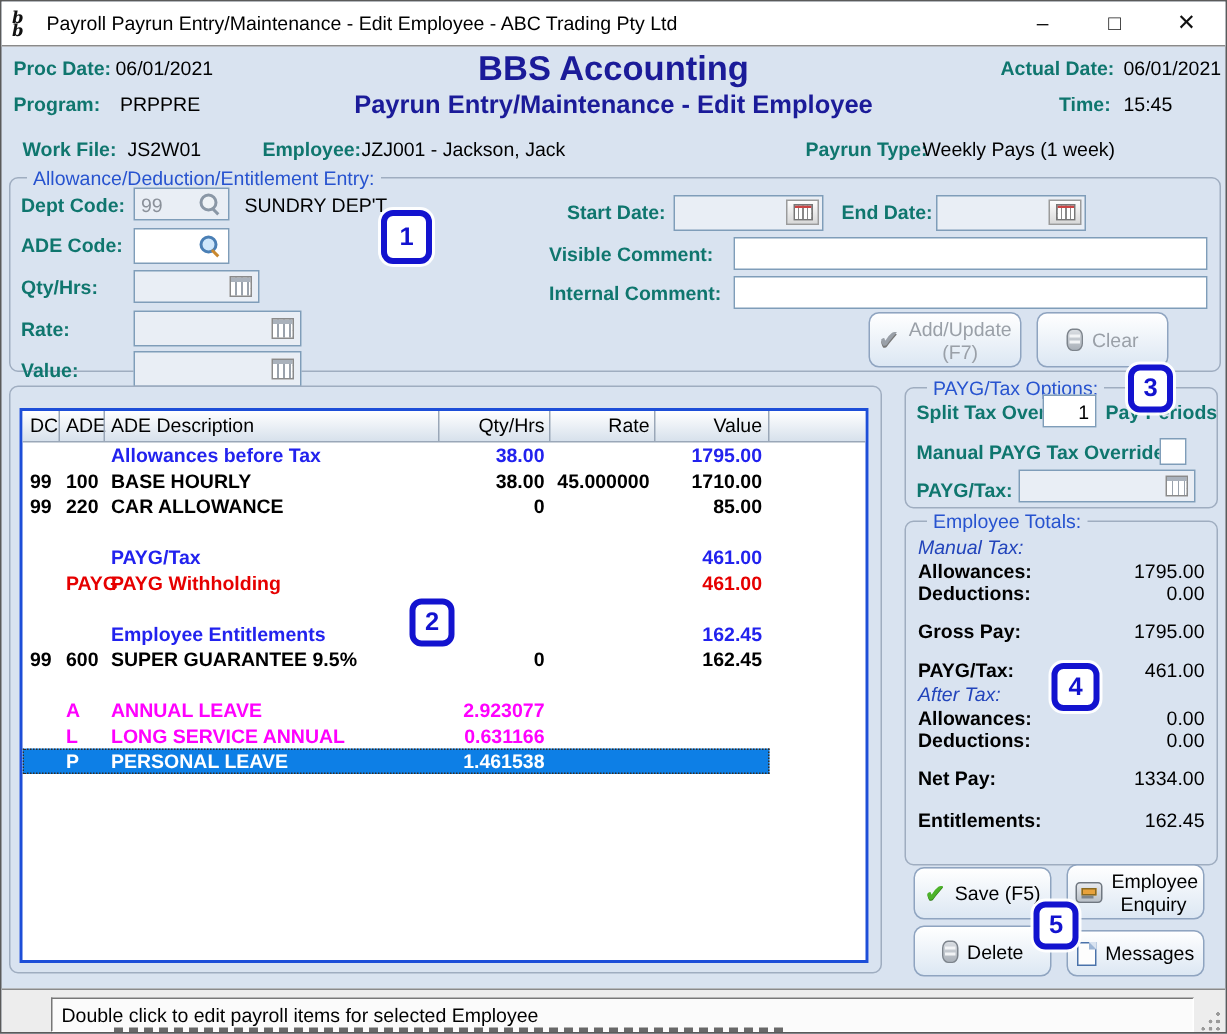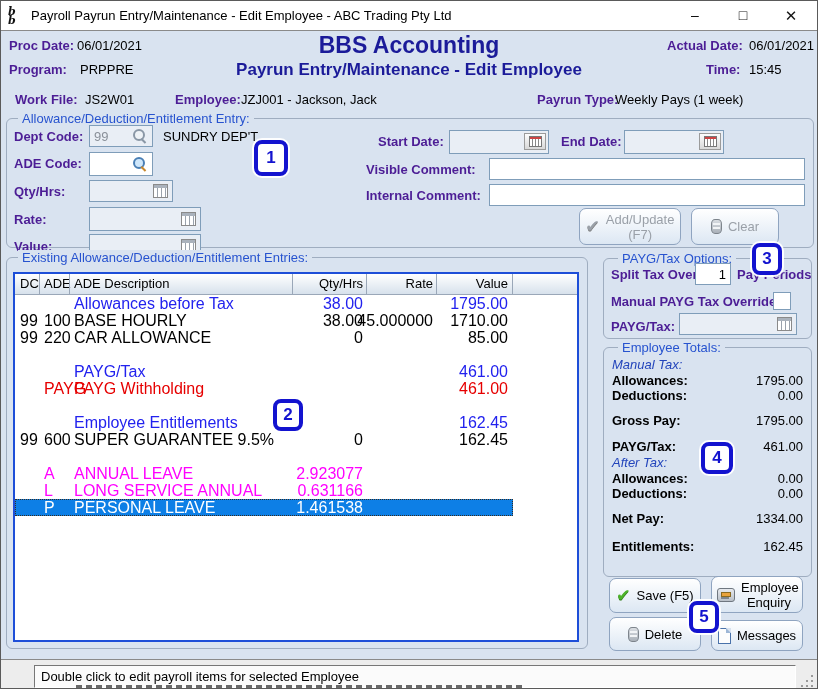--- a/index.html
+++ b/index.html
@@ -14,21 +14,21 @@
   .titlebar { position:absolute; left:0; top:0; width:100%; height:30px;
     background:#fff; border-bottom:1px solid #8a8a8a; }
   .app-logo { position:absolute; left:7px; top:6px; width:18px; height:18px;
     font:italic bold 11px "DejaVu Serif", serif; color:#111; line-height:9px; }
   .app-logo i { display:block; font-style:italic; }
   .titletext { position:absolute; left:30px; top:7px; font-size:13px; color:#000; white-space:nowrap; }
   .winbtn { position:absolute; top:0; width:44px; height:29px; text-align:center;
     line-height:29px; font-size:14px; color:#111; cursor:default; }
   .winbtn.min { left:672px; } .winbtn.max { left:720px; } .winbtn.close { left:768px; font-size:15px; }
   
-  .lbl { font-weight:bold; color:#4c1d95; position:absolute; white-space:nowrap; }
+  .lbl { font-weight:bold; color:#0f766e; position:absolute; white-space:nowrap; }
   .val { position:absolute; white-space:nowrap; }
   .apptitle { position:absolute; left:0; right:0; top:31px; text-align:center;
     font-size:23px; font-weight:bold; color:#1b1b99; }
   .screentitle { position:absolute; left:0; right:0; top:59px; text-align:center;
     font-size:17px; font-weight:bold; color:#1b1b99; }
   
   .group { position:absolute; border:1px solid #9fadc0; border-radius:6px; }
   .gtitle { position:absolute; color:#2753cf; background:#d9e3f0; padding:0 4px;
     white-space:nowrap; font-size:13px; }
   
@@ -84,21 +84,21 @@
     background:#fff; border:2px solid #1d4ed8; overflow:hidden; }
   .thead { position:relative; height:21px; background:linear-gradient(#ffffff,#d7e1ec);
     border-bottom:1px solid #9aa7b8; font-size:13px; }
   .thead span { position:absolute; top:2px; }
   .th-dc { left:5px; } .th-ade { left:29px; } .th-desc { left:59px; }
   .th-qty { left:279px; width:69px; text-align:right; }
   .th-rate { left:353px; width:65px; text-align:right; }
   .th-val { left:423px; width:70px; text-align:right; }
   .thead i { position:absolute; top:0; bottom:0; width:1px; background:#9aa7b8; }
   .sep1{left:24px;} .sep2{left:54px;} .sep3{left:277px;} .sep4{left:351px;} .sep5{left:421px;} .sep6{left:497px;}
-  .trow { position:relative; height:17px; line-height:17px; width:498px; font-size:16px; }
+  .trow { position:relative; height:17px; line-height:17px; width:498px; font-size:13px;font-weight:bold; }
   .trow span { position:absolute; white-space:nowrap; }
   .c-dc { left:5px; } .c-ade { left:29px; } .c-desc { left:59px; }
   .c-qty { left:248px; width:100px; text-align:right; }
   .c-rate { left:338px; width:80px; text-align:right; }
   .c-value { left:403px; width:90px; text-align:right; }
   .trow.blue { color:#2222ee; }
   .trow.red { color:#e60000; }
   .trow.magenta { color:#ff00ff; }
   .trow.selected { background:#0d7fe6; color:#fff; outline:1px dotted rgba(60,30,0,.85); outline-offset:-1px; }
   
@@ -231,21 +231,20 @@
     <span>
       <span>Add/Update</span><br><span>(F7)</span>
     </span>
   </div>
   <div class="btn disabled" style="left:690px;top:207px;width:88px;height:37px">
     <span class="eraser"></span>
     <span>Clear</span>
   </div>
 
   <div class="group" style="left:5px;top:256px;width:582px;height:392px"></div>
-  <div class="gtitle" style="left:17px;top:249px">Existing Allowance/Deduction/Entitlement Entries:</div>
 
   <div class="tablebox">
     <div class="thead">
       <span class="th-dc">DC</span>
       <span class="th-ade">ADE</span>
       <span class="th-desc">ADE Description</span>
       <span class="th-qty">Qty/Hrs</span>
       <span class="th-rate">Rate</span>
       <span class="th-val">Value</span>
       <i class="sep1"></i>

